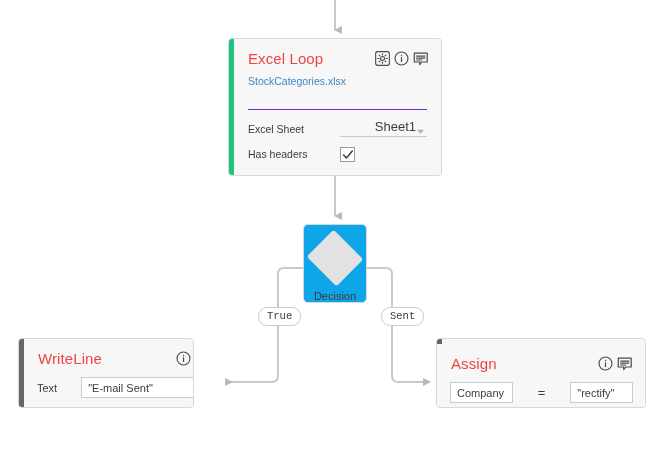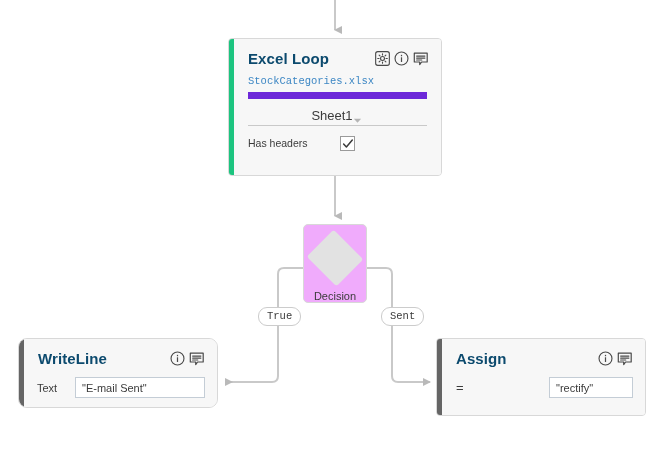--- a/index.html
+++ b/index.html
@@ -57,22 +57,22 @@
   }
 
   .card-header {
     display: flex;
     align-items: center;
     justify-content: space-between;
     padding: 11px 12px 6px 14px;
   }
   .card-title {
     font-size: 15px;
-    color: #0c4a6e;
-    font-weight: 700;
+    color: #ef4444;
+    font-weight: 400;
     letter-spacing: .1px;
     white-space: nowrap;
   }
   .header-icons {
     display: flex;
     align-items: center;
     gap: 2px;
   }
   .hicon {
     width: 17px;
@@ -84,43 +84,42 @@
   .hicon svg { display: block; }
 
   
   .file-link-row {
     padding: 2px 14px 0 14px;
   }
   .file-link {
     font-size: 10.5px;
     color: #3d87c4;
     display: block;
-    padding-bottom: 5px;
-    border-bottom: 7px solid #6d28d9;
-    white-space: nowrap;
-    font-family: Liberation Mono, monospace;
+    padding-bottom: 22px;
+    border-bottom: 1px solid #6d28d9;
+    white-space: nowrap;
   }
   .field-row {
     display: flex;
     align-items: flex-end;
     padding: 9px 14px 0 14px;
   }
   .field-label {
     font-size: 10.5px;
     color: #3b3b3b;
     width: 92px;
     flex: 0 0 92px;
     white-space: nowrap;
     padding-bottom: 2px;
   }
   .combo {
     flex: 1 1 auto;
     display: flex;
     align-items: center;
-    justify-content: center;
+    justify-content: flex-end;
     border-bottom: 1px solid #c9c9c9;
     padding-bottom: 2px;
   }
   .combo-value {
     font-size: 13px;
     color: #3b3b3b;
     white-space: nowrap;
   }
   .combo-chevron {
     width: 9px;
@@ -142,22 +141,21 @@
     align-items: center;
     justify-content: center;
   }
   .checkbox svg { display: block; }
 
   
   .small-row {
     display: flex;
     align-items: center;
     padding: 4px 12px 12px 13px;
-    gap: 3px;
-    justify-content: space-between;
+    gap: 24px;
   }
   .small-label {
     font-size: 11px;
     color: #3b3b3b;
     white-space: nowrap;
   }
   .textbox {
     border: 1px solid #c4cdd6;
     background: #ffffff;
     font-size: 11px;
@@ -171,21 +169,21 @@
   }
   .eq-sign {
     font-size: 13px;
     color: #3b3b3b;
     padding: 0 1px;
   }
 
   
   .decision {
     position: absolute;
-    background: #f0abfc;
+    background: #0ea5e9;
     border: 1px solid #d8d8d8;
     border-radius: 5px;
     box-sizing: border-box;
     display: flex;
     flex-direction: column;
     align-items: center;
     justify-content: flex-start;
   }
   .diamond {
     width: 42px;
@@ -283,20 +281,21 @@
             </svg>
           </span>
         </span>
       </div>
 
       <div class="file-link-row">
         <span class="file-link">StockCategories.xlsx</span>
       </div>
 
       <div class="field-row">
+        <span class="field-label">Excel Sheet</span>
         <span class="combo">
           <span class="combo-value">Sheet1</span>
           <span class="combo-chevron">
             <svg width="9" height="9" viewBox="0 0 10 10">
               <path d="M1,3 L9,3 L5,7.5 Z" fill="#b5b5b5"></path>
             </svg>
           </span>
         </span>
       </div>
 
@@ -312,21 +311,21 @@
   </div>
 
   <div class="decision" style="left:303px; top:224px; width:64px; height:79px;">
     <div class="diamond"></div>
     <div class="decision-label">Decision</div>
   </div>
 
   <div class="pill" style="left:258px; top:307px;">True</div>
   <div class="pill" style="left:381px; top:307px;">Sent</div>
 
-  <div class="card" style="left:18px; top:338px; width:200px; height:70px;border-radius:9px;">
+  <div class="card" style="left:18px; top:338px; width:176px; height:70px;">
     <div class="accent gray"></div>
     <div class="card-body">
       <div class="card-header">
         <span class="card-title">WriteLine</span>
         <span class="header-icons">
           <span class="hicon">
             <svg width="15" height="15" viewBox="0 0 16 16">
               <circle cx="8" cy="8" r="6.9" fill="none" stroke="#4a4a4a" stroke-width="1.2"></circle>
               <rect x="7.35" y="6.7" width="1.3" height="5" fill="#4a4a4a"></rect>
               <rect x="7.35" y="4.1" width="1.3" height="1.5" fill="#4a4a4a"></rect>
@@ -344,21 +343,21 @@
           </span>
         </span>
       </div>
       <div class="small-row">
         <span class="small-label">Text</span>
         <span class="textbox" style="width:130px;">"E-mail Sent"</span>
       </div>
     </div>
   </div>
 
-  <div class="card" style="left:436px; top:338px; width:210px; height:78px;">
+  <div class="card" style="left:436px; top:338px; width:210px; height:70px;flex-direction:column;">
     <div class="accent gray"></div>
     <div class="card-body">
       <div class="card-header">
         <span class="card-title">Assign</span>
         <span class="header-icons">
           <span class="hicon">
             <svg width="15" height="15" viewBox="0 0 16 16">
               <circle cx="8" cy="8" r="6.9" fill="none" stroke="#4a4a4a" stroke-width="1.2"></circle>
               <rect x="7.35" y="6.7" width="1.3" height="5" fill="#4a4a4a"></rect>
               <rect x="7.35" y="4.1" width="1.3" height="1.5" fill="#4a4a4a"></rect>
@@ -370,19 +369,20 @@
               <g stroke="#4a4a4a" stroke-width="1.1" stroke-linecap="round">
                 <line x1="3.6" y1="5.1" x2="11.9" y2="5.1"></line>
                 <line x1="3.6" y1="7.1" x2="11.9" y2="7.1"></line>
                 <line x1="3.6" y1="9.0" x2="8.8" y2="9.0"></line>
               </g>
             </svg>
           </span>
         </span>
       </div>
       <div class="small-row">
+        <span class="textbox" style="width:84px;">Company</span>
         <span class="eq-sign">=</span>
         <span class="textbox" style="width:84px;">"rectify"</span>
       </div>
     </div>
   </div>
 
 </div>
 
 </body></html>

